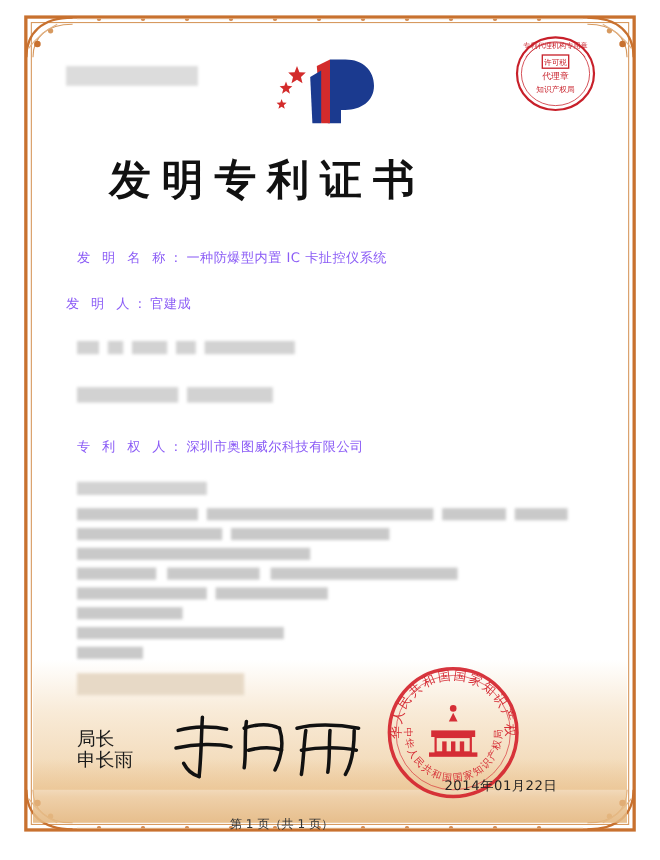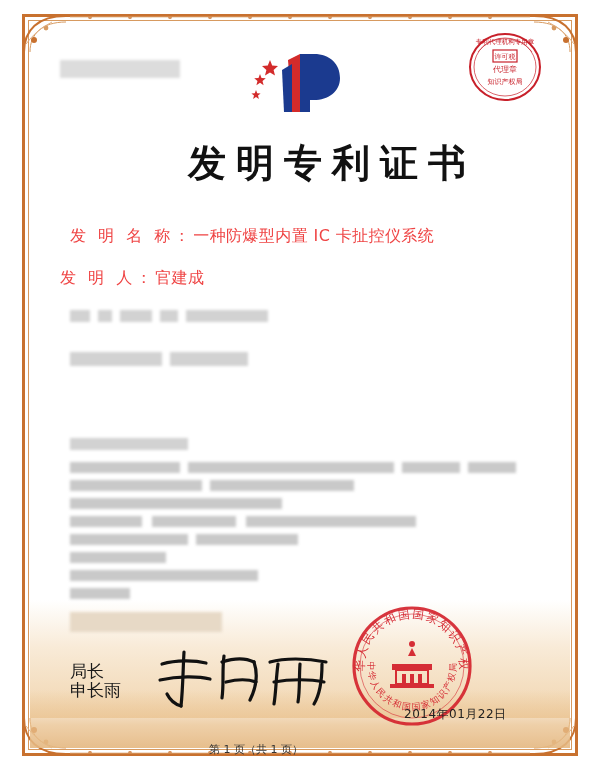--- a/index.html
+++ b/index.html
@@ -105,35 +105,35 @@
     width: 104px;
     height: 66px;
   }
 
   
   .cert-title {
     position: absolute;
     left: 0;
     top: 138px;
     width: 476px;
-    text-align: right;
+    text-align: center;
     font-family: "DejaVu Serif", serif;
     font-size: 38px;
     font-weight: bold;
     letter-spacing: 10px;
     color: #111;
     text-indent: 10px;
   }
 
   
   .field {
     position: absolute;
     font-family: "DejaVu Sans", sans-serif;
-    font-size: 16px;
-    color: #ef4444;
+    font-size: 12px;
+    color: #8b5cf6;
     white-space: nowrap;
   }
   .field .label {
     letter-spacing: 3.5px;
   }
   .field .value {
     letter-spacing: 0.4px;
   }
 
   
@@ -308,20 +308,23 @@
   <div class="cert-title">发明专利证书</div>
 
   <div class="field" style="left:70px; top:226px;">
     <span class="label">发 明 名 称：</span><span class="value">一种防爆型内置 IC 卡扯控仪系统</span>
   </div>
 
   <div class="field" style="left:60px; top:268px;">
     <span class="label">发 明 人：</span><span class="value">官建成</span>
   </div>
 
+  <div class="field" style="left:70px; top:398px;">
+    <span class="label">专 利 权 人：</span><span class="value">深圳市奥图威尔科技有限公司</span>
+  </div>
 
   <div class="bottom-wash"></div>
   <div class="bottom-wash2"></div>
 
   <div id="redaction-layer">
       <div class="redact " style="left: 60px; top: 60px; width: 120px; height: 18px;"></div>
       <div class="redact d2" style="left: 70px; top: 310px; width: 20px; height: 12px;"></div>
       <div class="redact d2" style="left: 98px; top: 310px; width: 14px; height: 12px;"></div>
       <div class="redact d2" style="left: 120px; top: 310px; width: 32px; height: 12px;"></div>
       <div class="redact d2" style="left: 160px; top: 310px; width: 18px; height: 12px;"></div>

